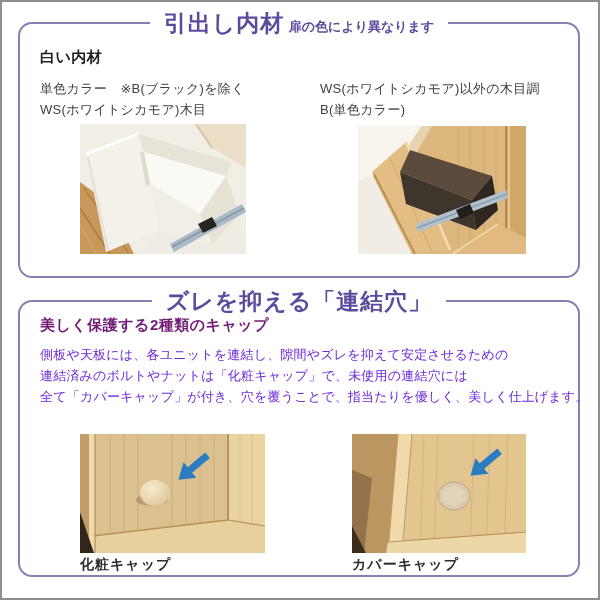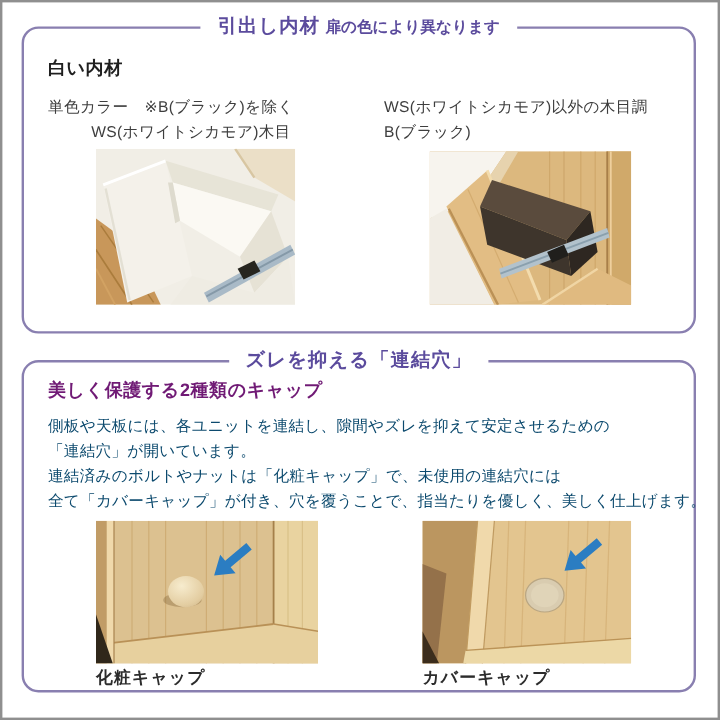--- a/index.html
+++ b/index.html
@@ -8,51 +8,51 @@
            border:2px solid #8f8f8f; background:#ffffff; overflow:hidden; }
 
   
   .fs { position:absolute; left:16px; width:562px; box-sizing:border-box;
         border:2px solid #897FB0; border-radius:14px; background:#fff; }
   .fs1 { top:20px;  height:256px; }
   .fs2 { top:298px; height:277px; }
 
   .legend { position:absolute; top:-15px; left:0; right:0; text-align:center; white-space:nowrap; }
   .legend .knock { display:inline-block; background:#ffffff; padding:0 14px; line-height:28px; }
-  .legend-title { font-size:16px; font-weight:bold; color:#5B4B9D; letter-spacing:1px; }
+  .legend-title { font-size:23px; font-weight:bold; color:#5B4B9D; letter-spacing:1px; }
   .legend-note  { font-size:13px; font-weight:bold; color:#5B4B9D; }
 
   .col-head { position:absolute; font-size:15px; font-weight:bold; color:#1f1f1f; letter-spacing:0.5px; }
   .txt-line { position:absolute; font-size:13px; color:#3e3e3e; letter-spacing:0.3px;text-align:right; }
 
   .photo { position:absolute; margin:0; padding:0; line-height:0; }
   .photo svg { display:block; }
 
   .sub-head { position:absolute; left:20px; top:14px; font-size:15px; font-weight:bold; color:#701a75; letter-spacing:0.5px; }
   .body-block { position:absolute; left:20px; top:42px; }
-  .body-line { font-size:13px; color:#0c4a6e; line-height:21px; letter-spacing:0.2px; white-space:nowrap; }
+  .body-line { font-size:13px; color:#6d28d9; line-height:21px; letter-spacing:0.2px; white-space:nowrap; }
 
   .caption { position:absolute; font-size:14px; font-weight:600; color:#2c2c2c; letter-spacing:1px; }
 </style>
 </head>
 <body>
 
 <div class="stage">
 
   <section class="fs fs1">
     <div class="legend">
       <span class="knock">
         <span class="legend-title">引出し内材</span>
         <span class="legend-note">扉の色により異なります</span>
       </span>
     </div>
 
     <div class="col-head" style="left:20px; top:24px;">白い内材</div>
     <div class="txt-line" style="left:20px; top:56px;">単色カラー　※B(ブラック)を除く</div>
-    <div class="txt-line" style="left:20px; top:77px;margin-left:36px;">WS(ホワイトシカモア)木目</div>
+    <div class="txt-line" style="left:20px; top:77px;">WS(ホワイトシカモア)木目</div>
 
     <figure class="photo" style="left:60px; top:100px;">
       <svg width="166" height="130" viewBox="0 0 166 130">
         <rect width="166" height="130" fill="#f1eee6"></rect>
 
         <polygon points="0,58 30,80 54,130 0,130" fill="#c8975a"></polygon>
         <line x1="-4" y1="78" x2="30" y2="130" stroke="#aa7c3c" stroke-width="1.4"></line>
         <line x1="4" y1="64" x2="48" y2="128" stroke="#aa7c3c" stroke-width="1.2"></line>
         <line x1="0" y1="100" x2="16" y2="130" stroke="#d2a263" stroke-width="1.6"></line>
 
@@ -73,21 +73,21 @@
 
         <polygon points="80,106 132,120 160,90 166,130 62,130" fill="#efece3"></polygon>
 
         <polygon points="90,120 162,80 166,88 94,128" fill="#a9bac7"></polygon>
         <line x1="92" y1="123" x2="164" y2="84" stroke="#8599a8" stroke-width="1.6"></line>
         <polygon points="118,100 132,93 137,102 123,109" fill="#26251f"></polygon>
       </svg>
     </figure>
 
     <div class="txt-line" style="left:300px; top:56px;">WS(ホワイトシカモア)以外の木目調</div>
-    <div class="txt-line" style="left:300px; top:77px;">B(ブラック)</div>
+    <div class="txt-line" style="left:300px; top:77px;">B(単色カラー)</div>
 
     <figure class="photo" style="left:338px; top:102px;">
       <svg width="168" height="128" viewBox="0 0 168 128">
         <rect width="168" height="128" fill="#dcb87e"></rect>
 
         <g stroke="#c79d60" stroke-width="1" opacity="0.6">
           <line x1="100" y1="0" x2="100" y2="128"></line>
             <line x1="112" y1="0" x2="112" y2="128"></line>
           <line x1="126" y1="0" x2="126" y2="128"></line>
             <line x1="138" y1="0" x2="138" y2="128"></line>
@@ -124,21 +124,20 @@
     <div class="legend">
       <span class="knock">
         <span class="legend-title">ズレを抑える「連結穴」</span>
       </span>
     </div>
 
     <div class="sub-head">美しく保護する2種類のキャップ</div>
 
     <div class="body-block">
       <div class="body-line">側板や天板には、各ユニットを連結し、隙間やズレを抑えて安定させるための</div>
-      <div class="body-line">「連結穴」が開いています。</div>
       <div class="body-line">連結済みのボルトやナットは「化粧キャップ」で、未使用の連結穴には</div>
       <div class="body-line">全て「カバーキャップ」が付き、穴を覆うことで、指当たりを優しく、美しく仕上げます。</div>
     </div>
 
     <figure class="photo" style="left:60px; top:132px;">
       <svg width="185" height="119" viewBox="0 0 185 119">
         <defs>
           <radialGradient id="capDome" cx="0.38" cy="0.32" r="0.95">
             <stop offset="0" stop-color="#f7ecce"></stop>
               <stop offset="0.65" stop-color="#e3cda1"></stop>

